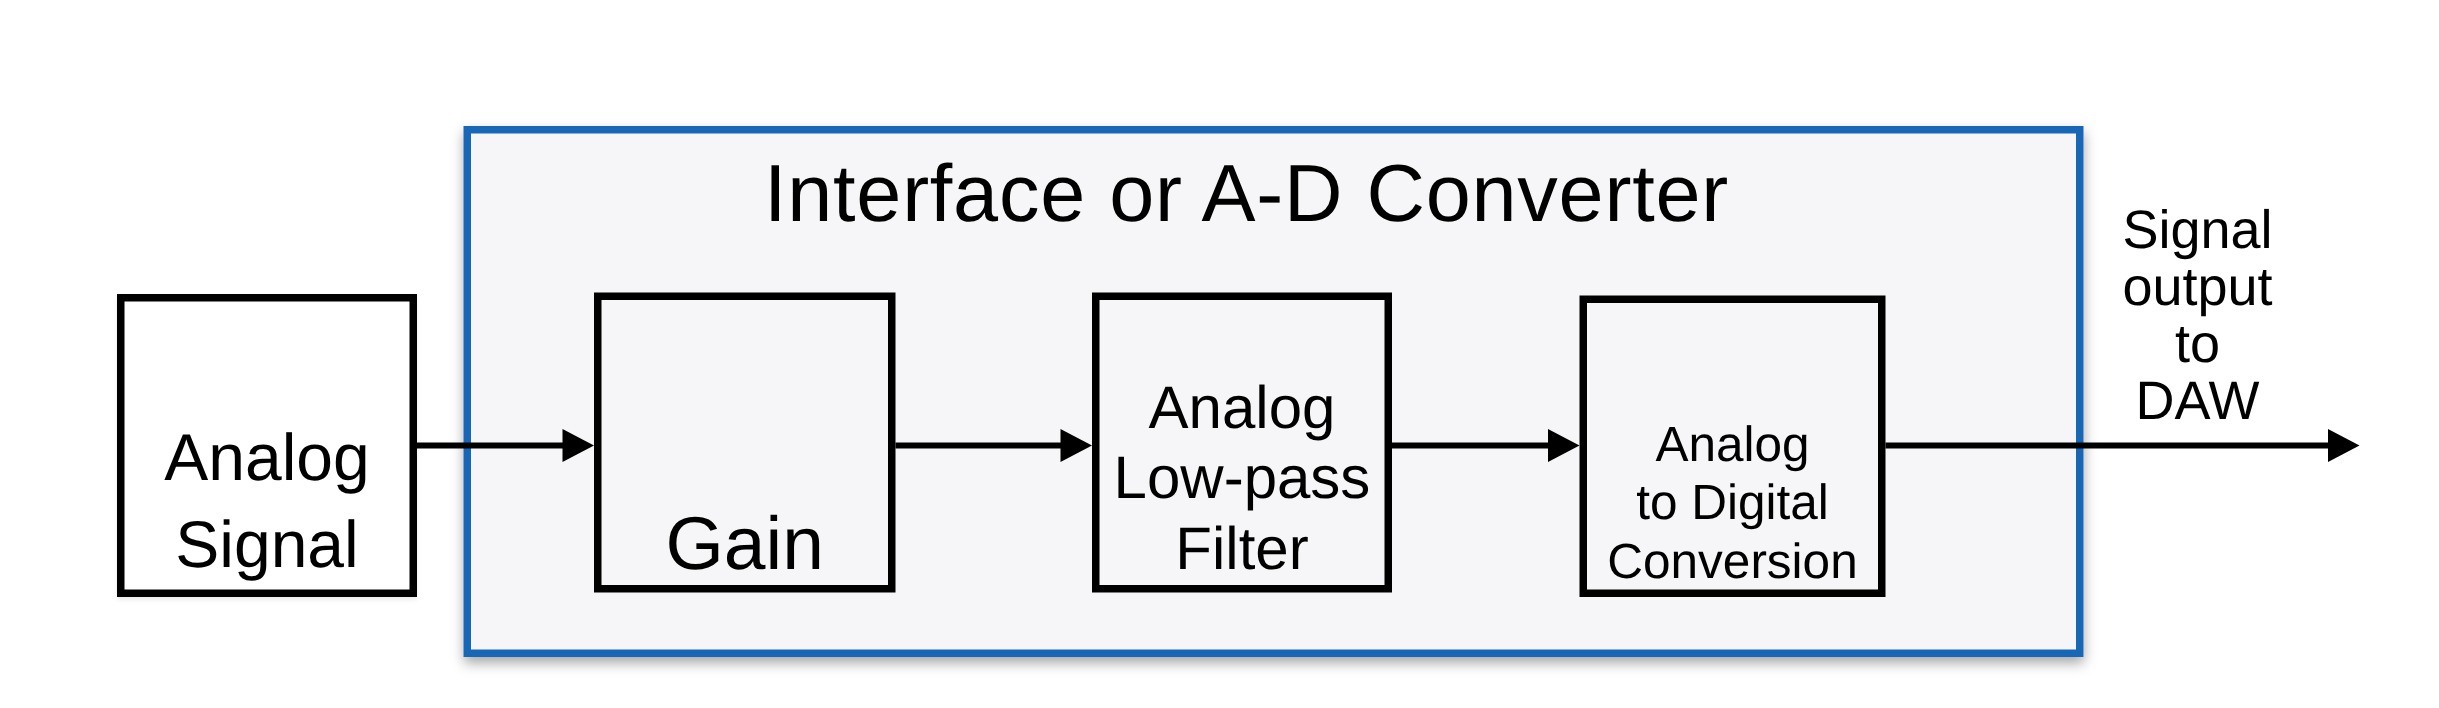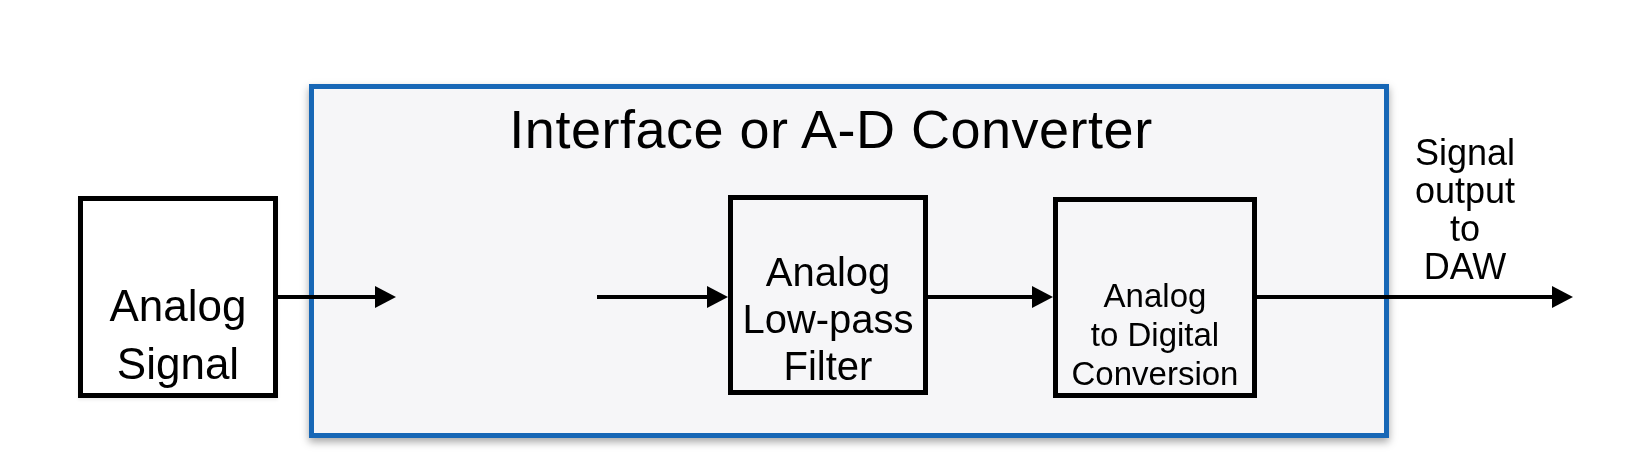--- a/index.html
+++ b/index.html
@@ -124,20 +124,23 @@
 <div class="canvas">
 
   <div class="group"></div>
   <div class="group-title">Interface or A-D Converter</div>
 
   <div class="node node-analog-signal">
     <span class="node-label">Analog
 Signal</span>
   </div>
 
+  <div class="node node-gain">
+    <span class="node-label">Gain</span>
+  </div>
 
   <div class="node node-lowpass">
     <span class="node-label">Analog
 Low-pass
 Filter</span>
   </div>
 
   <div class="node node-adc">
     <span class="node-label">Analog
 to Digital

